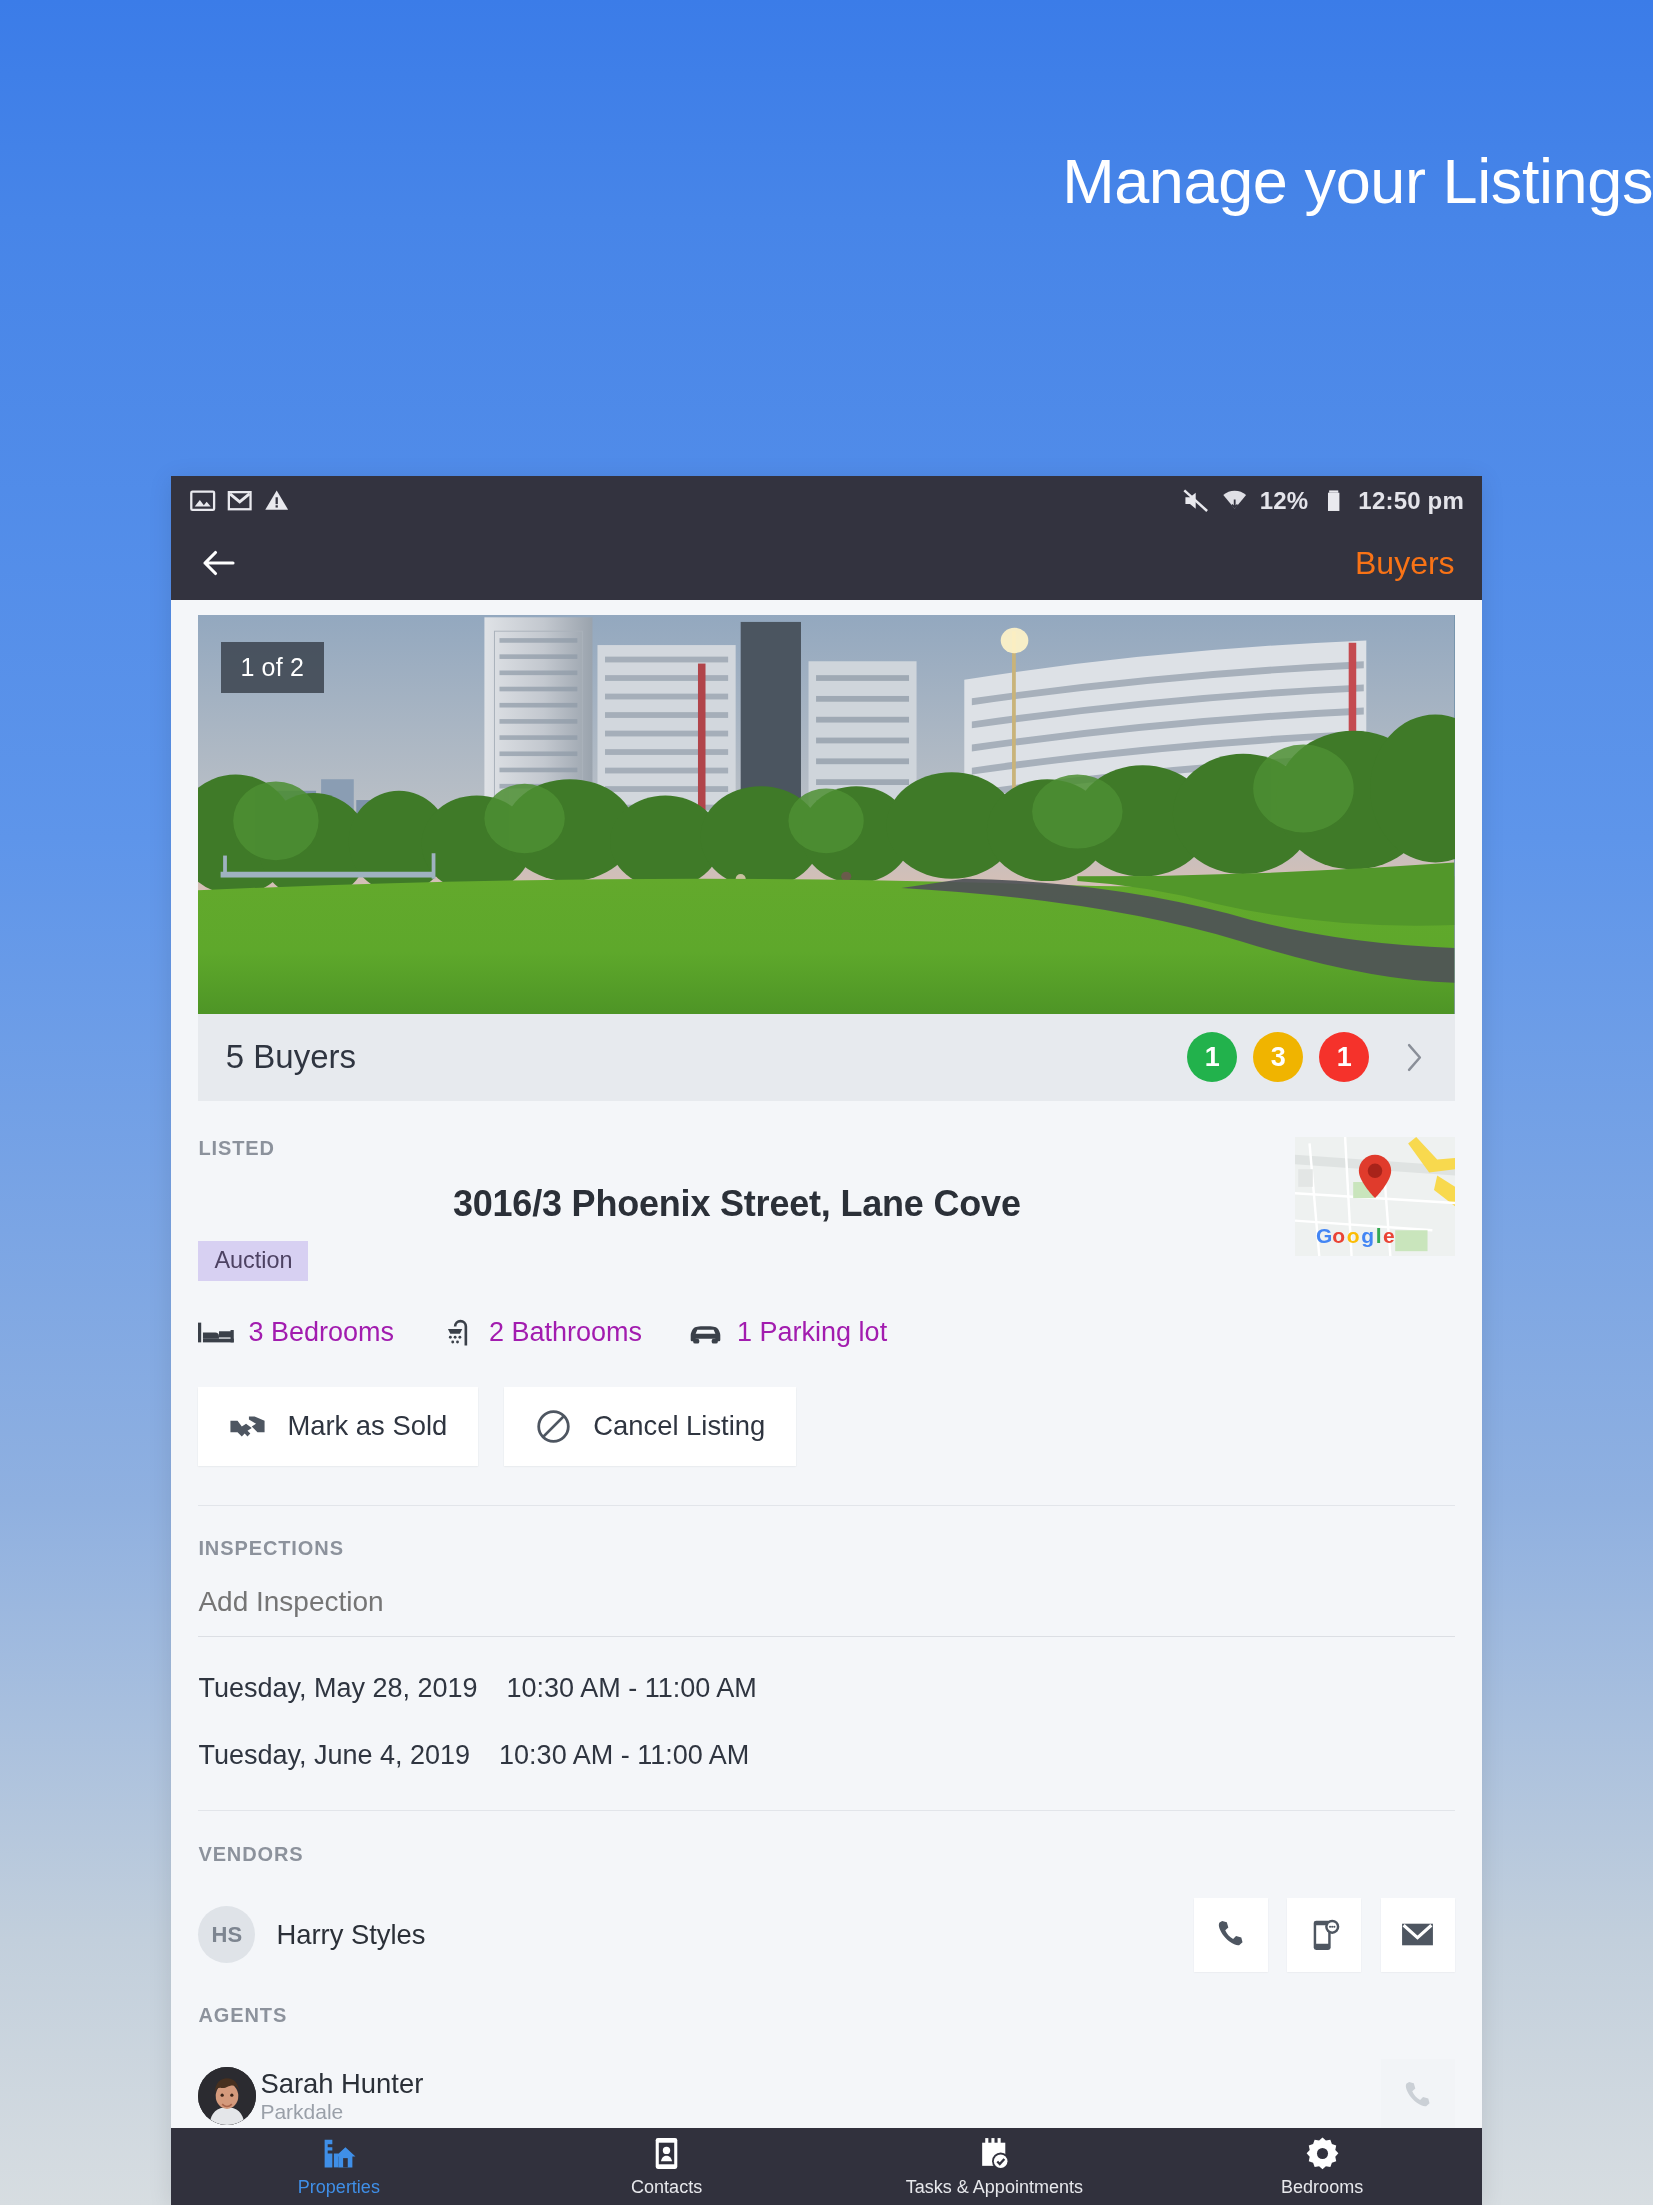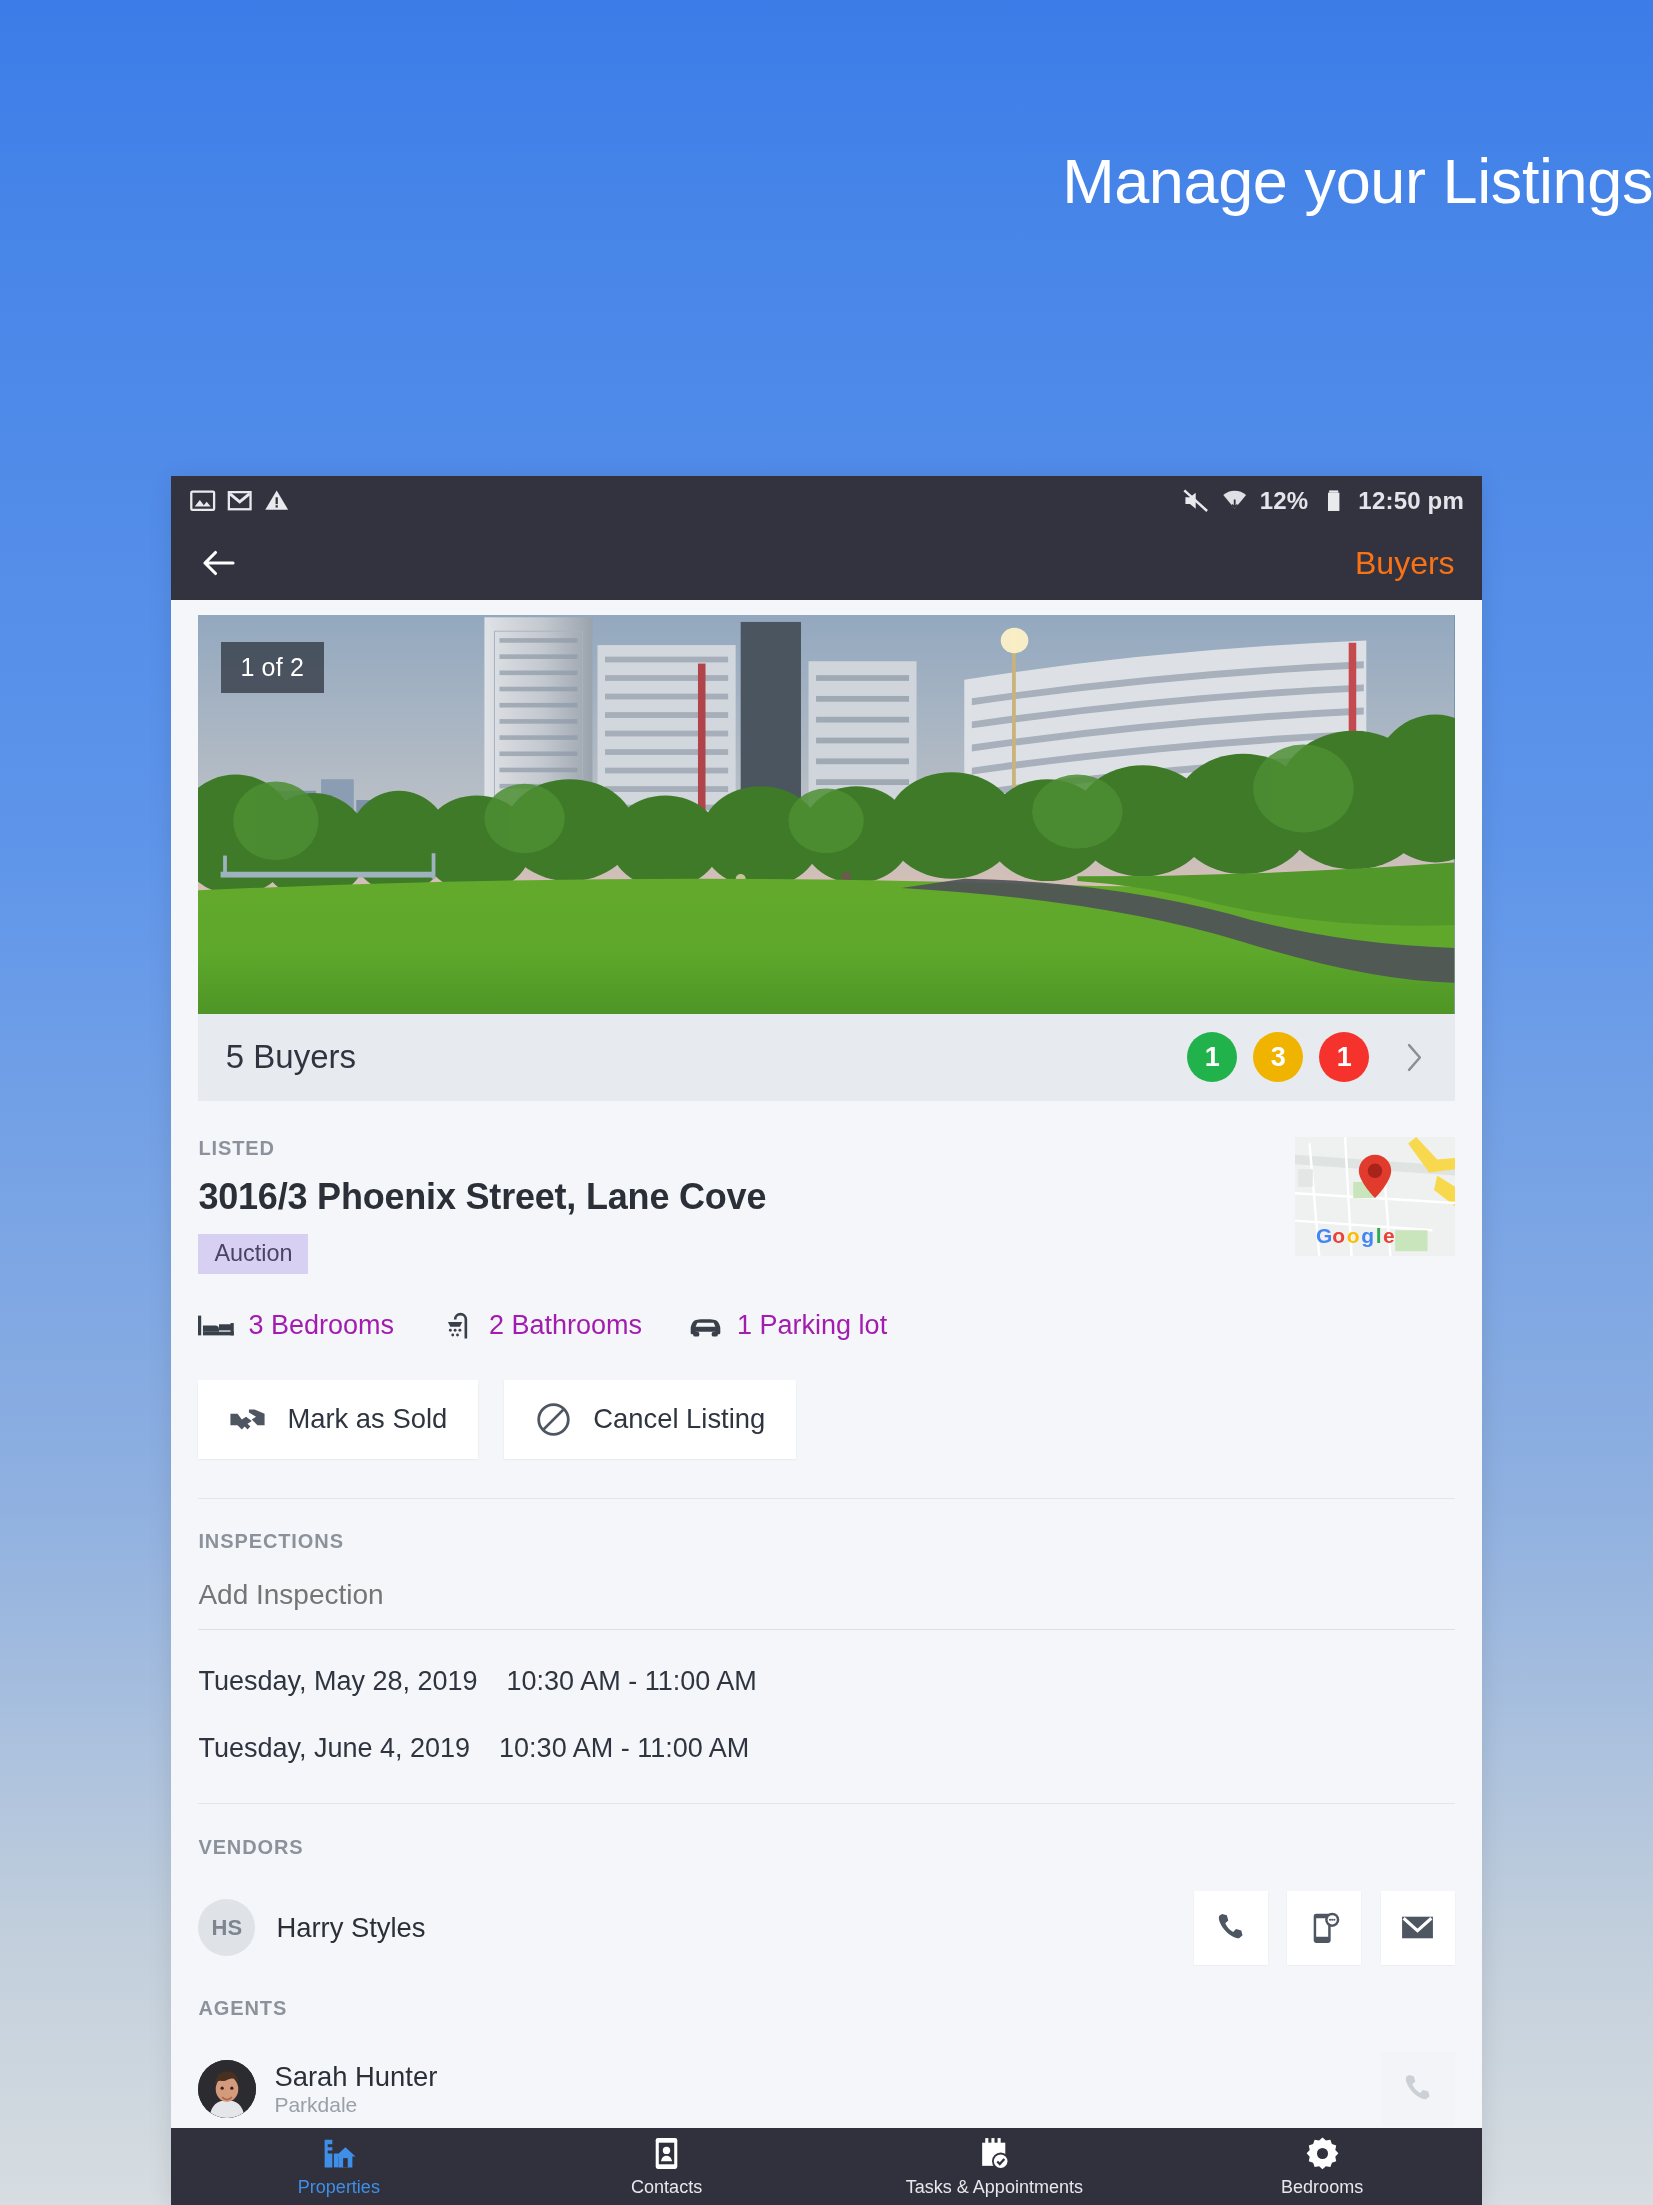--- a/index.html
+++ b/index.html
@@ -115,21 +115,21 @@
     position: relative;
     display: flex;
   }
   .listing-main { flex: 1; min-width: 0; }
   .sec-label {
     font-size: 20px; font-weight: 700; color: #8c929c;
     letter-spacing: 0.9px; text-transform: uppercase;
   }
   .addr {
     font-size: 36px; font-weight: 700; color: #2b3038;
-    margin-top: 16px; letter-spacing: -0.2px;
+    margin-top: 23px; letter-spacing: -0.2px; text-align: center;
   }
   .auction-chip {
     display: inline-block; margin-top: 16px;
     background: #d7d0f2; color: #4d4263;
     font-size: 23.4px; padding: 6.5px 16px;
   }
   .map-thumb {
     width: 160px; height: 119px; flex: none; margin-left: 19.4px;
     position: relative; overflow: hidden; background: #eef0f1;
   }
@@ -189,21 +189,21 @@
     background: #dfe3e8; color: #7d8590;
     display: flex; align-items: center; justify-content: center;
     font-size: 22px; font-weight: 700; flex: none;
   }
   .avatar-photo {
     width: 58px; height: 58px; border-radius: 50%;
     flex: none; overflow: hidden; position: relative; background: #2b2b30;
   }
   .avatar-photo svg { position: absolute; inset: 0; width: 100%; height: 100%; }
   .person-name { font-size: 27.4px; color: #2b3038; margin-left: 21px; }
-  .person-block { margin-left: 18px; }
+  .person-block { margin-left: 4px; }
   .person-block .nm { font-size: 27.4px; color: #2b3038; }
   .person-block .sub { font-size: 21px; color: #9aa0a9; margin-top: 3.2px; }
   .contact-actions { margin-left: auto; display: flex; gap: 19.4px; }
   .cbtn {
     width: 74px; height: 74px; background: #ffffff;
     display: flex; align-items: center; justify-content: center;
     cursor: pointer; box-shadow: 0 0.8px 1.6px rgba(40,48,60,0.08);
   }
   .cbtn.ghost { background: #f2f4f7; box-shadow: none; }
   .cbtn svg { width: 37px; height: 37px; display: block; }

